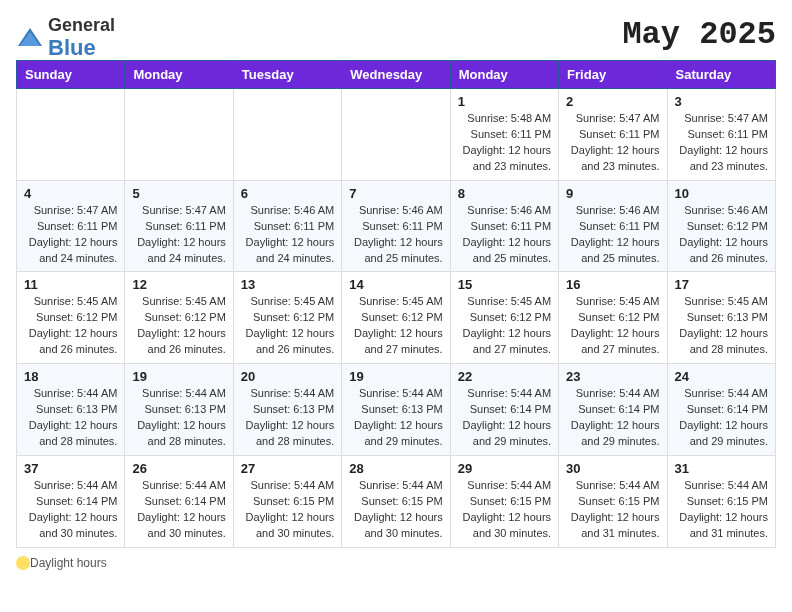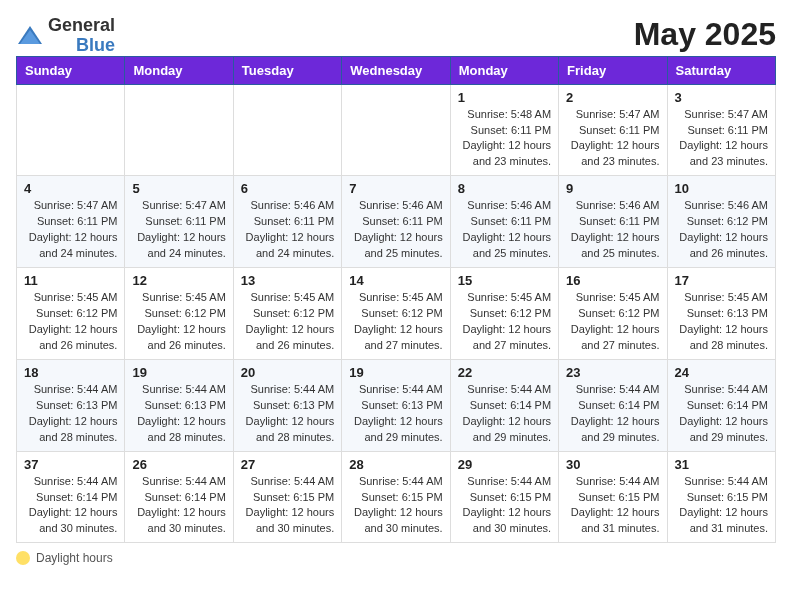--- a/index.html
+++ b/index.html
@@ -24,32 +24,32 @@
       display: flex;
       flex-direction: column;
       line-height: 1.1;
     }
     .logo-general {
       font-size: 18px;
       font-weight: bold;
       color: #333;
     }
     .logo-blue {
-      font-size: 18px;
+      font-size: 22px;
       font-weight: bold;
       color: #3a7abf;
-      text-align: right;
     }
     .logo-icon {
       width: 28px;
       height: 28px;
       margin-right: 4px;
     }
     .title-block {
       text-align: left;
+      font-family: Liberation Mono, monospace;
     }
     .title-month {
       font-size: 32px;
       font-weight: bold;
       color: #222;
     }
     .title-location {
       font-size: 16px;
       color: #444;
     }
@@ -94,21 +94,20 @@
     }
     .empty-cell {
       background: #fff !important;
     }
     .legend {
       margin-top: 8px;
       font-size: 12px;
       color: #555;
       display: flex;
       align-items: center;
-      gap: 6px;
     }
     .legend-sun {
       width: 14px;
       height: 14px;
       background: #ffe066;
       border-radius: 50%;
       display: inline-block;
     }
   </style>
 </head>

